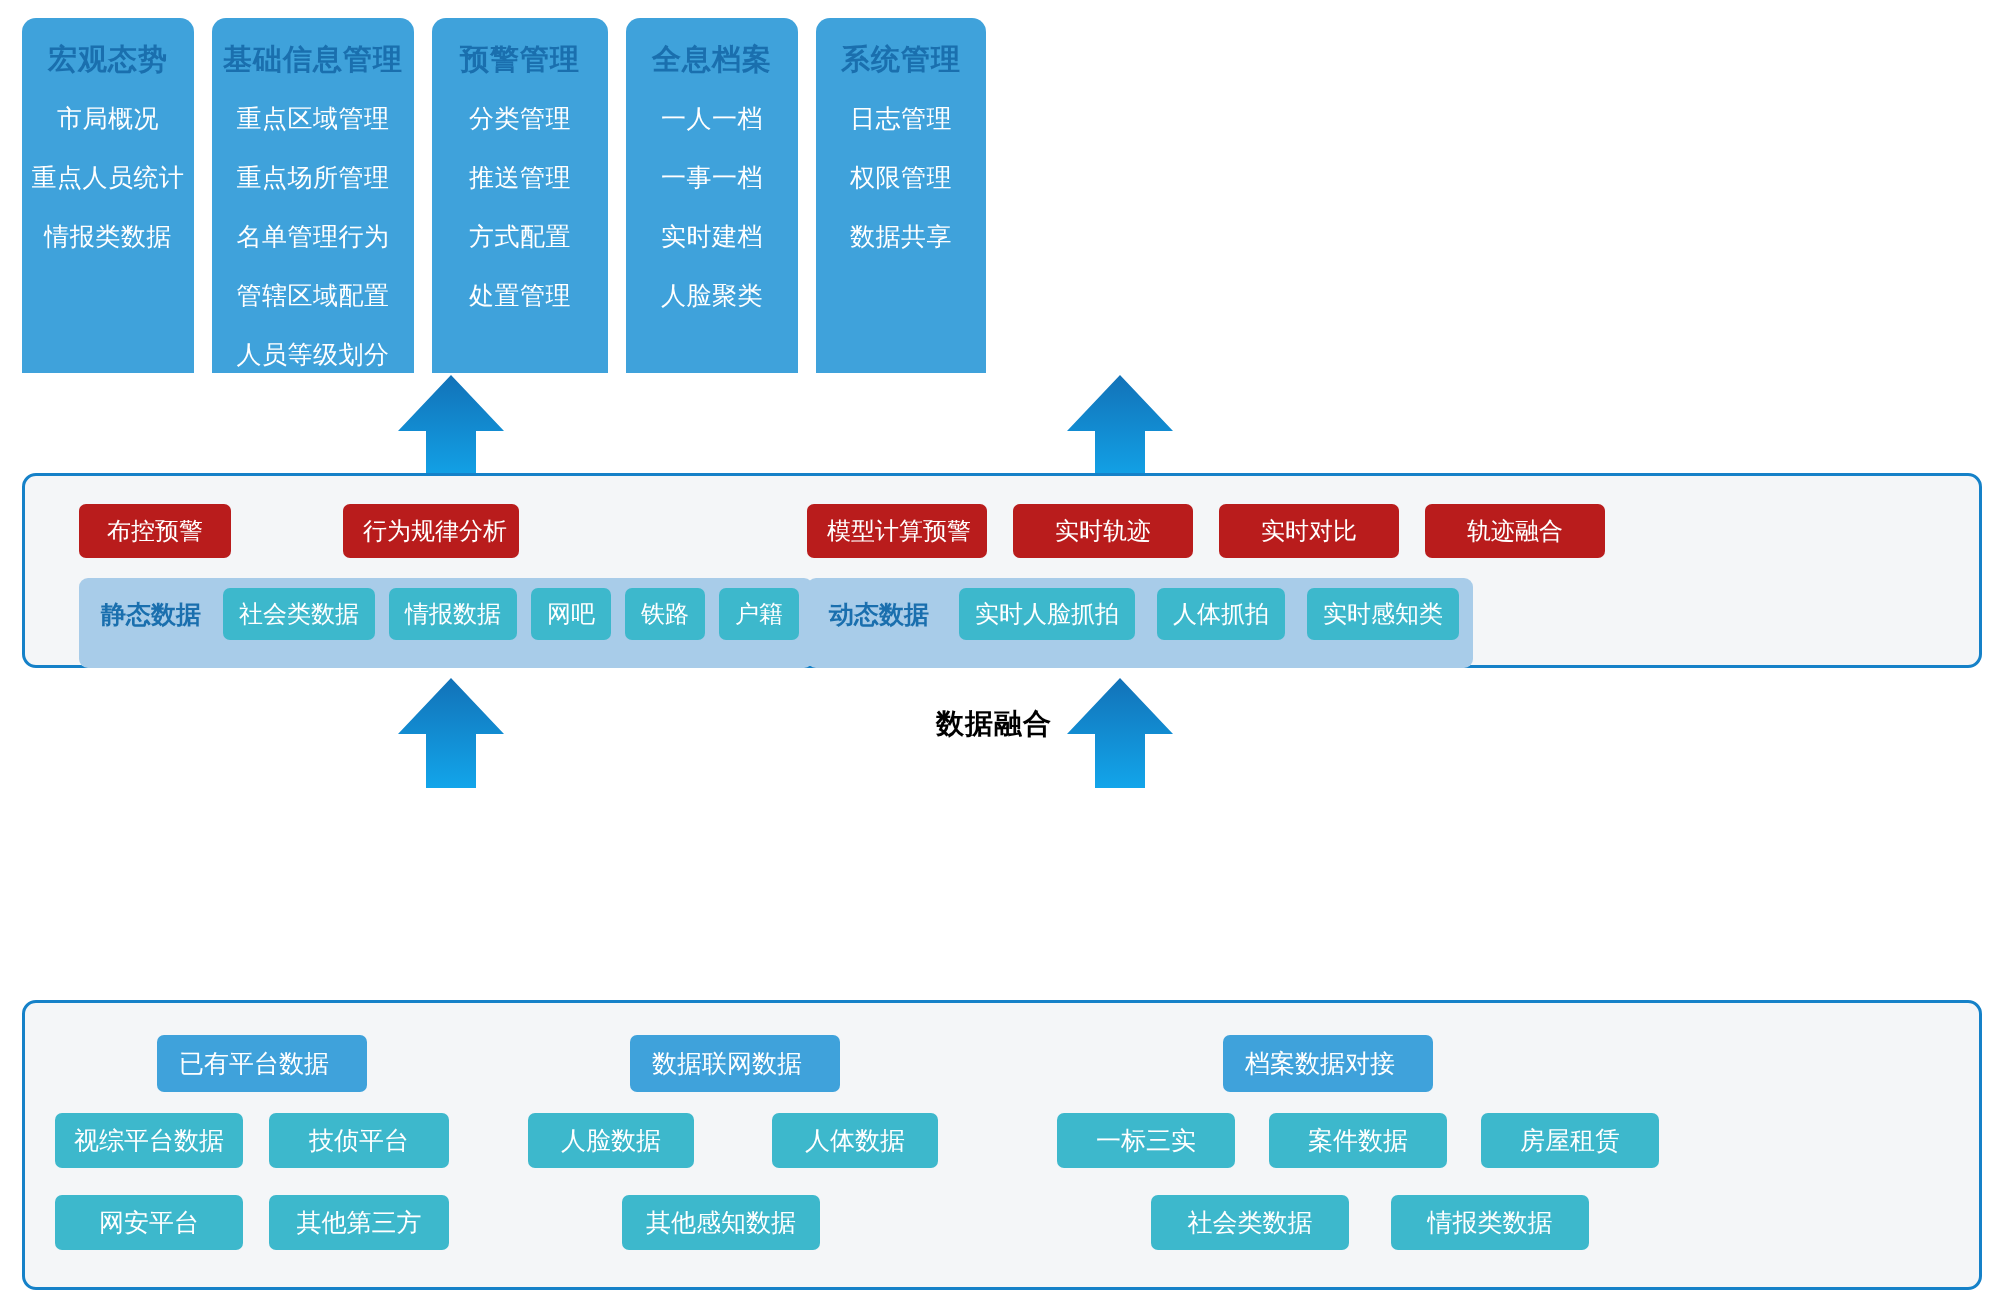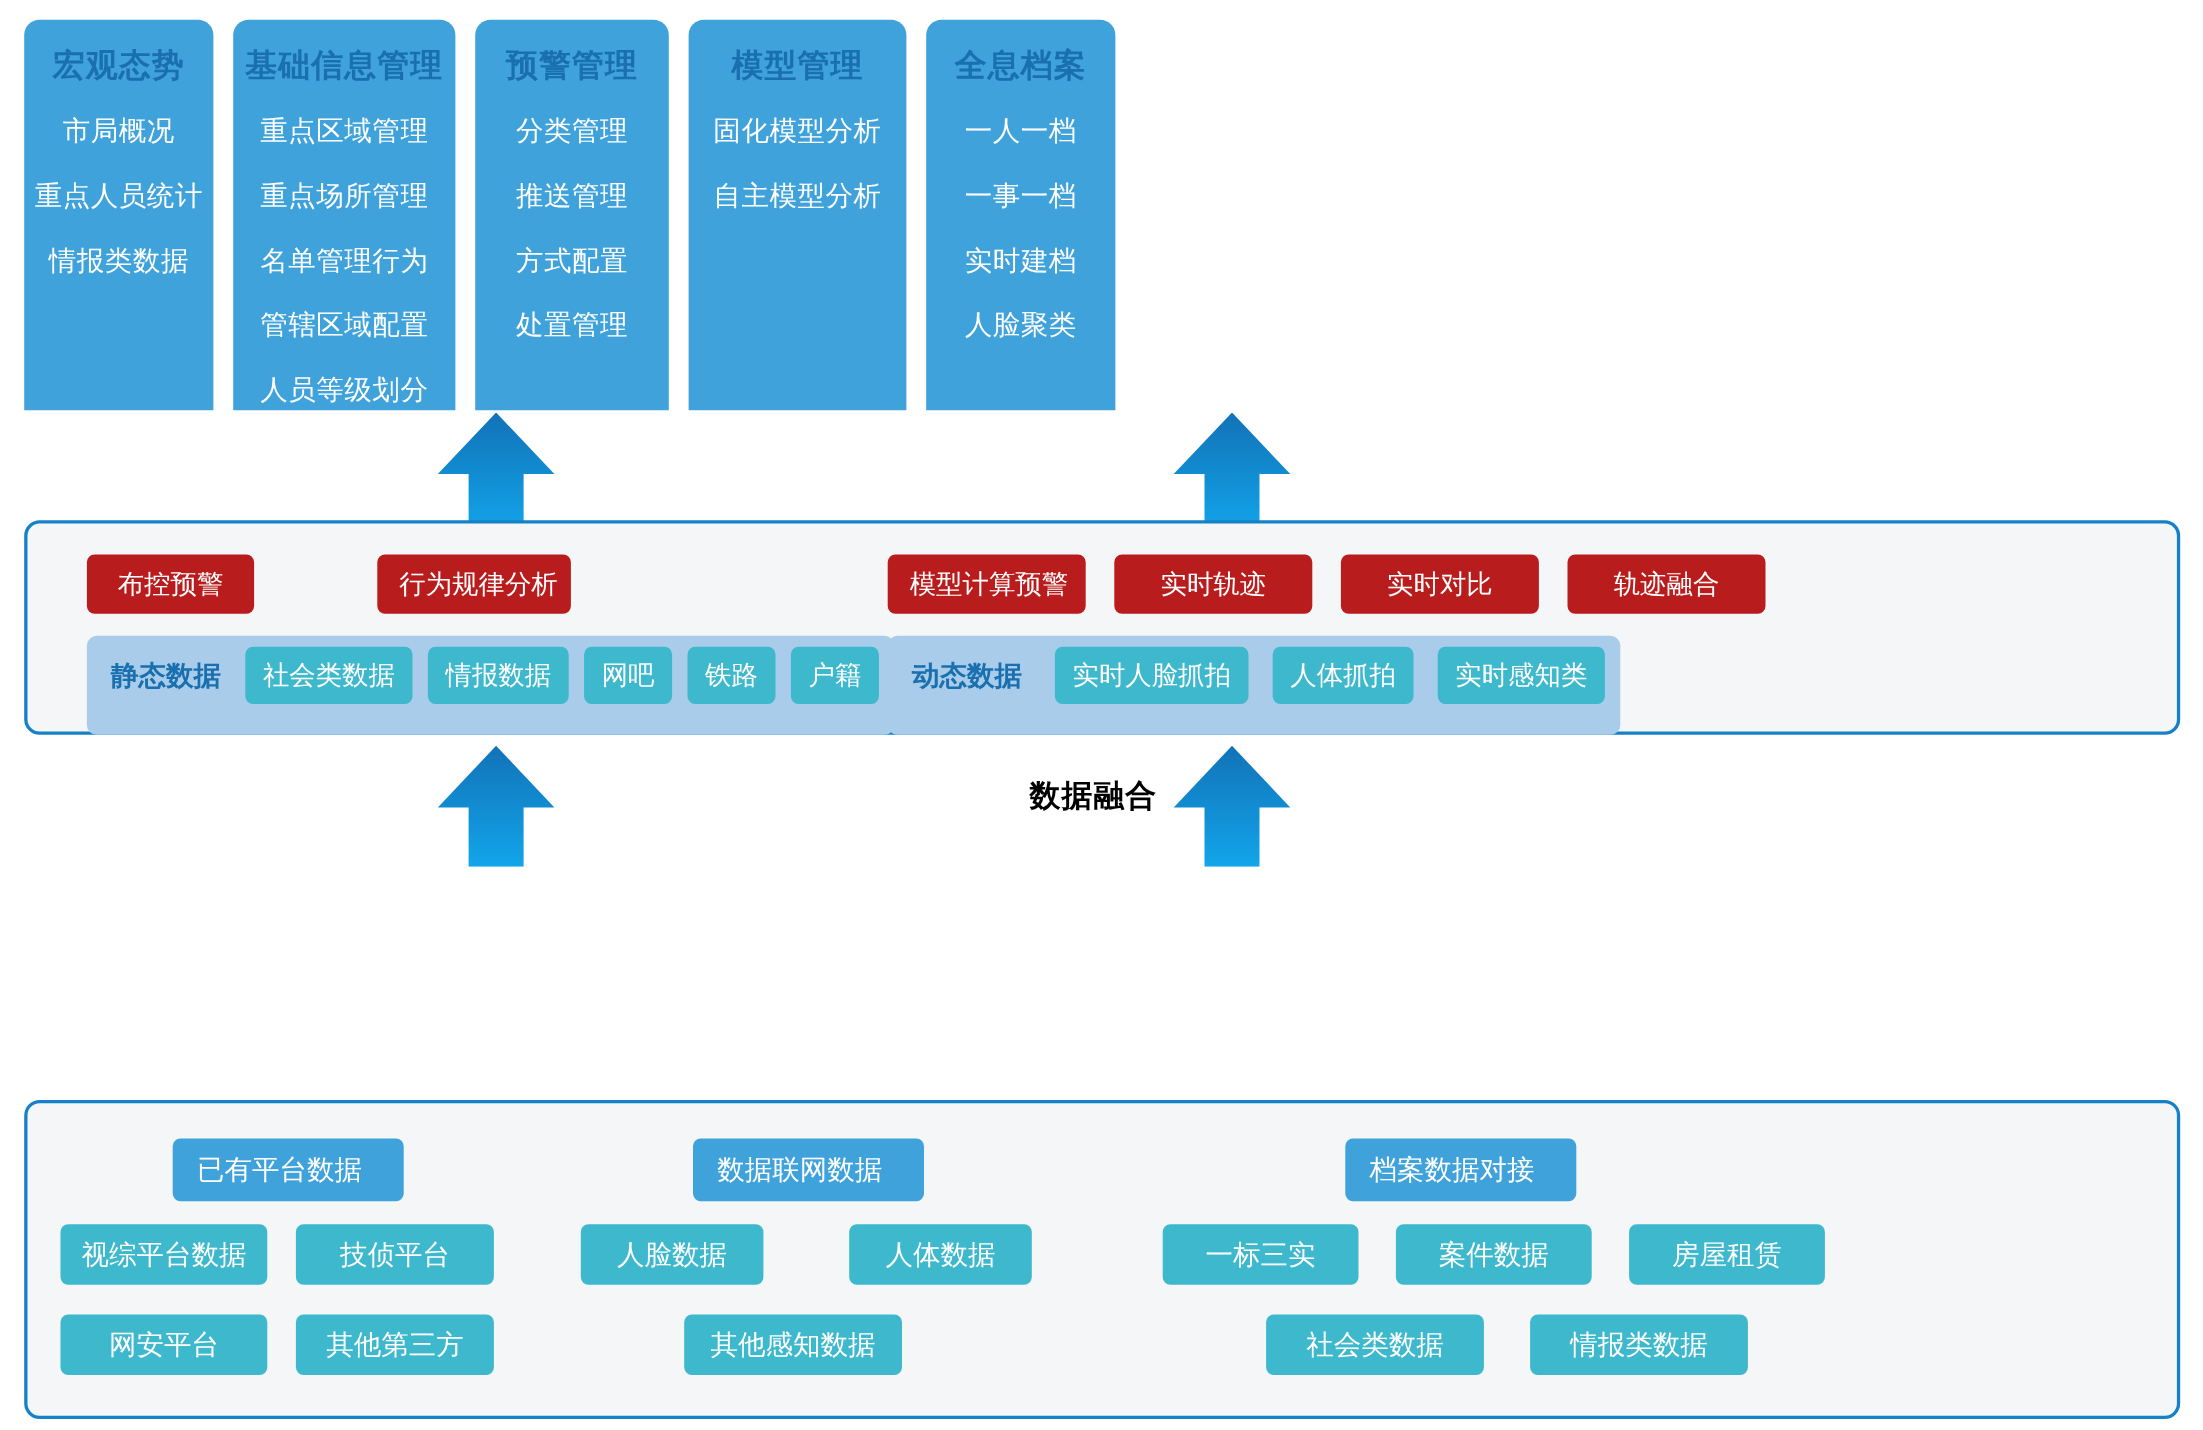--- a/index.html
+++ b/index.html
@@ -171,31 +171,32 @@
         <div class="module-item">管辖区域配置</div>
         <div class="module-item">人员等级划分</div>
       </div>
       <div class="module-col" style="width: 176px;">
         <div class="module-title">预警管理</div>
         <div class="module-item">分类管理</div>
         <div class="module-item">推送管理</div>
         <div class="module-item">方式配置</div>
         <div class="module-item">处置管理</div>
       </div>
-      <div class="module-col" style="width: 198px;">
-        <div class="module-title">模型管理</div>
-        <div class="module-item">固化模型分析</div>
-        <div class="module-item">自主模型分析</div>
-      </div>
       <div class="module-col" style="width: 172px;">
         <div class="module-title">全息档案</div>
         <div class="module-item">一人一档</div>
         <div class="module-item">一事一档</div>
         <div class="module-item">实时建档</div>
         <div class="module-item">人脸聚类</div>
+      </div>
+      <div class="module-col" style="width: 170px;">
+        <div class="module-title">系统管理</div>
+        <div class="module-item">日志管理</div>
+        <div class="module-item">权限管理</div>
+        <div class="module-item">数据共享</div>
       </div>
     </div>
 
   <svg class="arrow-svg" style="left:396px; top:375px;" width="110" height="110" viewBox="0 0 110 110">
     <defs>
       <linearGradient id="ag1" x1="0" y1="1" x2="0" y2="0">
         <stop offset="0%" stop-color="#12A5EA"></stop>
         <stop offset="100%" stop-color="#1272B8"></stop>
       </linearGradient>
     </defs>

